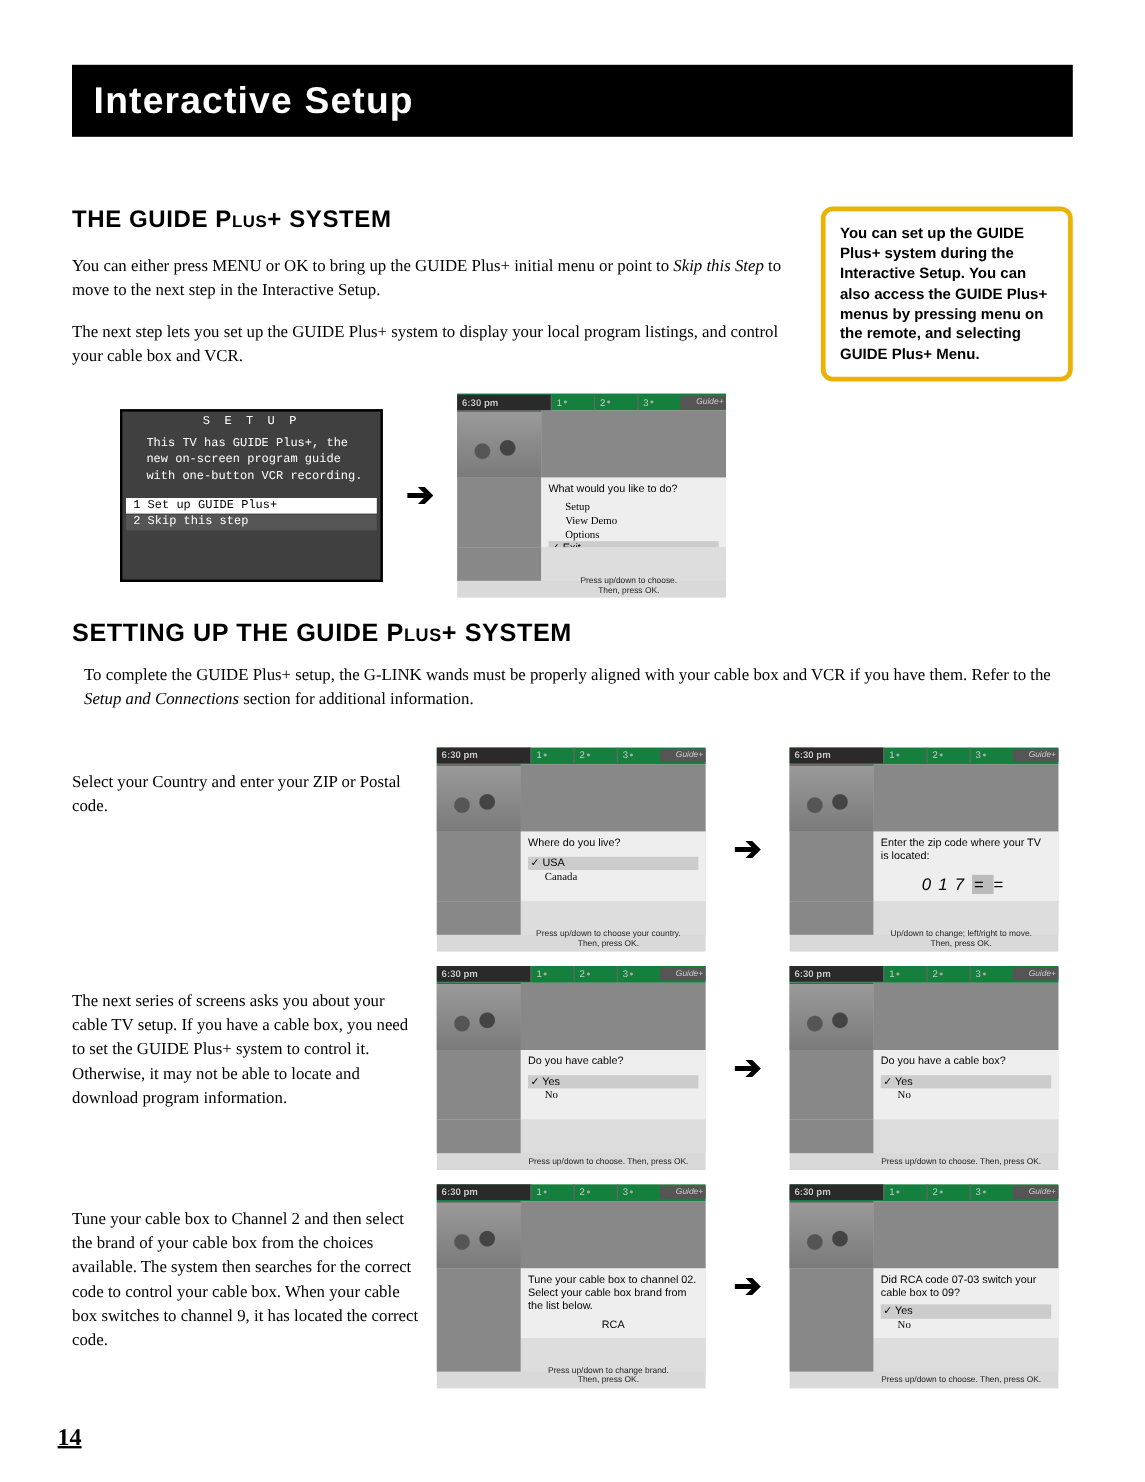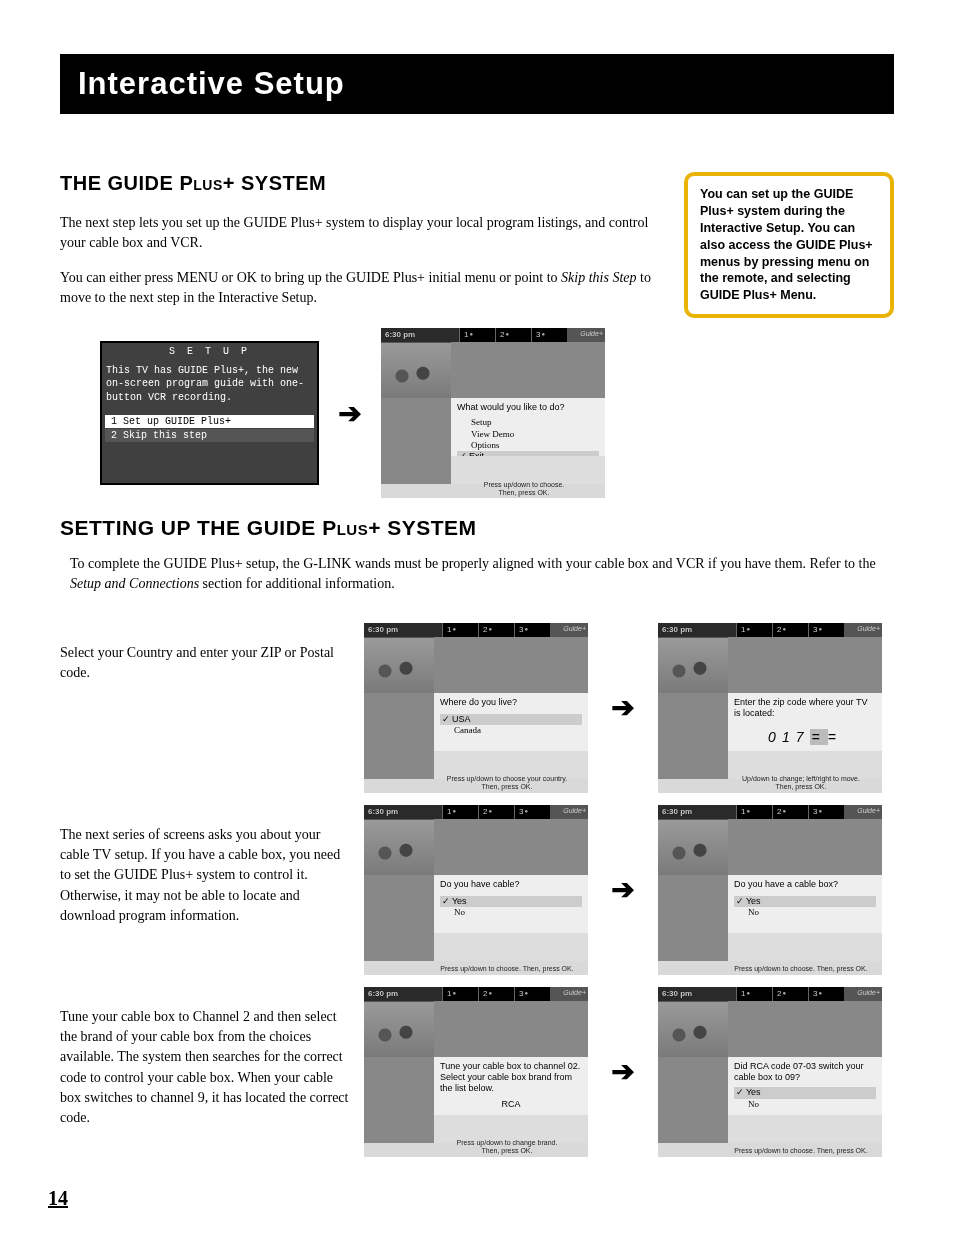--- a/index.html
+++ b/index.html
@@ -88,21 +88,21 @@
     color: #fff;
   }
   .setup-screen .hdr {
     text-align: center;
     letter-spacing: 3px;
     font-size: 10px;
     padding: 3px 0;
     color: #fff;
   }
   .setup-screen .blurb {
-    padding: 4px 8px 10px 4px;
+    padding: 4px 8px 10px 20px;
     line-height: 1.35;
   }
   .setup-screen .menu-item {
     background: #fff;
     color: #000;
     padding: 1px 6px;
     margin: 1px 3px;
     font-size: 10px;
   }
   .setup-screen .menu-item.dark {
@@ -116,23 +116,24 @@
     height: 170px;
     background: #d9d9d9;
     font-family: Arial, sans-serif;
     font-size: 9px;
     position: relative;
     box-sizing: border-box;
   }
   .guide-screen .topbar {
     display: flex;
     height: 14px;
-    background: #000000;
+    background: #15803d;
     color: #ccc;
     font-size: 8px;
+    align-items: center;
   }
   .guide-screen .topbar .time {
     width: 70px;
     background: #2a2a2a;
     padding: 2px 4px;
     font-weight: bold;
     text-shadow: 0 0 1px #000;
   }
   .guide-screen .topbar .slots {
     flex: 1;
@@ -262,24 +263,24 @@
 </head>
 <body>
 
 <div class="page">
 
   <div class="title-bar">Interactive Setup</div>
 
   <div class="content-row">
     <div class="main-col">
       <h2 class="section smallcaps">THE GUIDE Plus+ SYSTEM</h2>
-      <p class="body">The next step lets you set up the GUIDE Plus+ system to display your local program listings, and control your cable box and VCR.</p>
       <p class="body">
         <span>You can either press MENU or OK to bring up the GUIDE Plus+ initial menu or point to </span><span class="em">Skip this Step</span><span> to move to the next step in the Interactive Setup.</span>
       </p>
+      <p class="body">The next step lets you set up the GUIDE Plus+ system to display your local program listings, and control your cable box and VCR.</p>
     </div>
     <div class="sidebar-box">You can set up the GUIDE Plus+ system during the Interactive Setup. You can also access the GUIDE Plus+ menus by pressing menu on the remote, and selecting GUIDE Plus+ Menu.</div>
   </div>
 
   <div class="figure-row" style="margin-left:40px;">
     <div class="setup-screen">
       <div class="hdr">S E T U P</div>
       <div class="blurb">This TV has GUIDE Plus+, the new on-screen program guide with one-button VCR recording.</div>
       <div class="menu-item">1 Set up GUIDE Plus+</div>
       <div class="menu-item dark">2 Skip this step</div>

